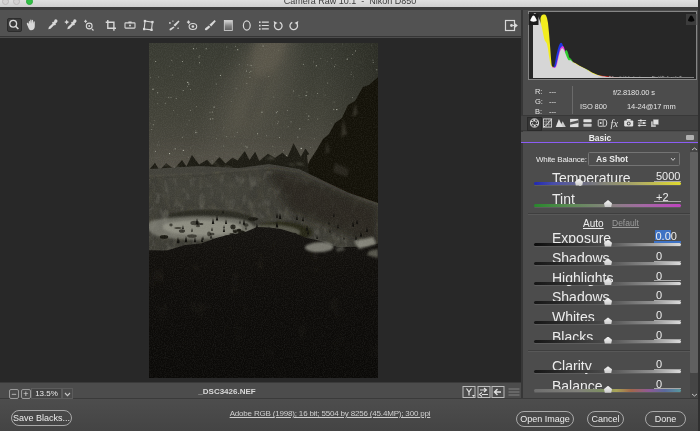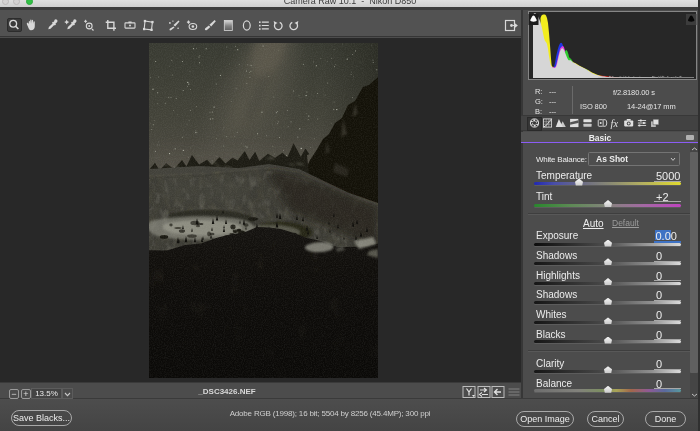--- a/index.html
+++ b/index.html
@@ -16,21 +16,21 @@
 #zdrop {position:absolute;left:62px;top:5px;width:11px;height:11px;background:#4a4a4a;border:1px solid #5c5c5c;color:#ccc;font-size:7px;text-align:center;line-height:9px}
 #fname {position:absolute;left:167px;top:4px;width:120px;text-align:center;color:#d8d8d8;font-size:8px;font-weight:bold}
 #rpanel {position:absolute;left:521px;top:10px;width:179px;height:388px;background:#4c4c4c;border-left:2px solid #373737}
 #hist {position:absolute;left:528px;top:11px}
 .inftxt {position:absolute;font-size:7.5px;line-height:8px;color:#e4e4e4;letter-spacing:-0.1px}
 #tabstrip {position:absolute;left:521px;top:115px;width:179px;height:16px;background:#424242;border-top:1px solid #383838;border-bottom:1px solid #383838}
 #seltab {position:absolute;left:527px;top:116.5px;width:15px;height:14px;background:#353535;border:1px solid #2a2a2a}
 #bhead {position:absolute;left:521px;top:132px;width:179px;height:11px;background:#535353;border-bottom:1px solid #8b5cf6}
 #bhead .t {position:absolute;left:0;right:21px;top:1px;text-align:center;font-size:8.5px;font-weight:bold;color:#ececec}
 #bmenu {position:absolute;left:686px;top:135px;width:8px;height:5px;background:#b0b0b0;border-radius:1px}
-.lbl {position:absolute;left:536px;font-size:10px;color:#ececec}
+.lbl {position:absolute;left:552px;font-size:14px;color:#ececec}
 .val {position:absolute;left:656px;font-size:11px;color:#ececec}
 .vline {position:absolute;left:654px;width:27px;height:1px;background:#a8a8a8}
 .track {position:absolute;left:534px;width:147px;height:3px;border-radius:1.5px;box-shadow:0 1px 0 rgba(255,255,255,0.09)}
 .thumb {position:absolute;width:8px;height:7px;background:linear-gradient(#f6f6f6,#c9c9c9);clip-path:polygon(50% 0,100% 45%,90% 100%,10% 100%,0 45%);filter:drop-shadow(0 0.5px 0.5px rgba(0,0,0,0.8))}
 #wblbl {position:absolute;left:536px;top:154.5px;font-size:8px;letter-spacing:-0.22px;color:#ececec}
 #wbdrop {position:absolute;left:588px;top:151.5px;width:92px;height:14px;background:#4e4e4e;border:1px solid #747474;border-radius:1.5px;color:#ececec;font-size:8.5px;font-weight:bold;line-height:13px;padding-left:7px}
 .divider {position:absolute;left:528px;width:164px;height:1px;background:#3e3e3e;box-shadow:0 1px 0 #585858}
 #auto {position:absolute;left:583px;top:218px;font-size:10px;color:#ececec;text-decoration:underline}
 #default {position:absolute;left:612px;top:218px;font-size:8.5px;color:#9b9b9b;text-decoration:underline}
 #sbar {position:absolute;left:690px;top:144px;width:8px;height:254px;background:#454545}
@@ -743,15 +743,15 @@
 <div id="sbar"></div>
 <div id="sthumb"></div>
 <svg width="7" height="4" viewBox="0 0 7 4" style="position:absolute;left:690.5px;top:146.5px">
     <path d="M1,3 L3.5,1 L6,3" stroke="#c2c2c2" stroke-width="1" fill="none"></path>
   </svg>
 <svg width="7" height="4" viewBox="0 0 7 4" style="position:absolute;left:690.5px;top:392.5px">
     <path d="M1,1 L3.5,3 L6,1" stroke="#c2c2c2" stroke-width="1" fill="none"></path>
   </svg>
 <div id="redge"></div>
 <div class="pill" style="left:11px;top:410px;width:61px;height:16px;line-height:15px">Save Blacks...</div>
-<div id="link"><span style="">Adobe RGB (1998); 16 bit; 5504 by 8256 (45.4MP); 300 ppi</span></div>
+<div id="link"><span style="text-decoration:underline">Adobe RGB (1998); 16 bit; 5504 by 8256 (45.4MP); 300 ppi</span></div>
 <div class="pill" style="left:516px;top:411px;width:58px;height:16px;line-height:15px">Open Image</div>
 <div class="pill" style="left:587px;top:411px;width:37px;height:16px;line-height:15px">Cancel</div>
 <div class="pill" style="left:645px;top:411px;width:41px;height:16px;line-height:15px">Done</div>
 </body></html>

